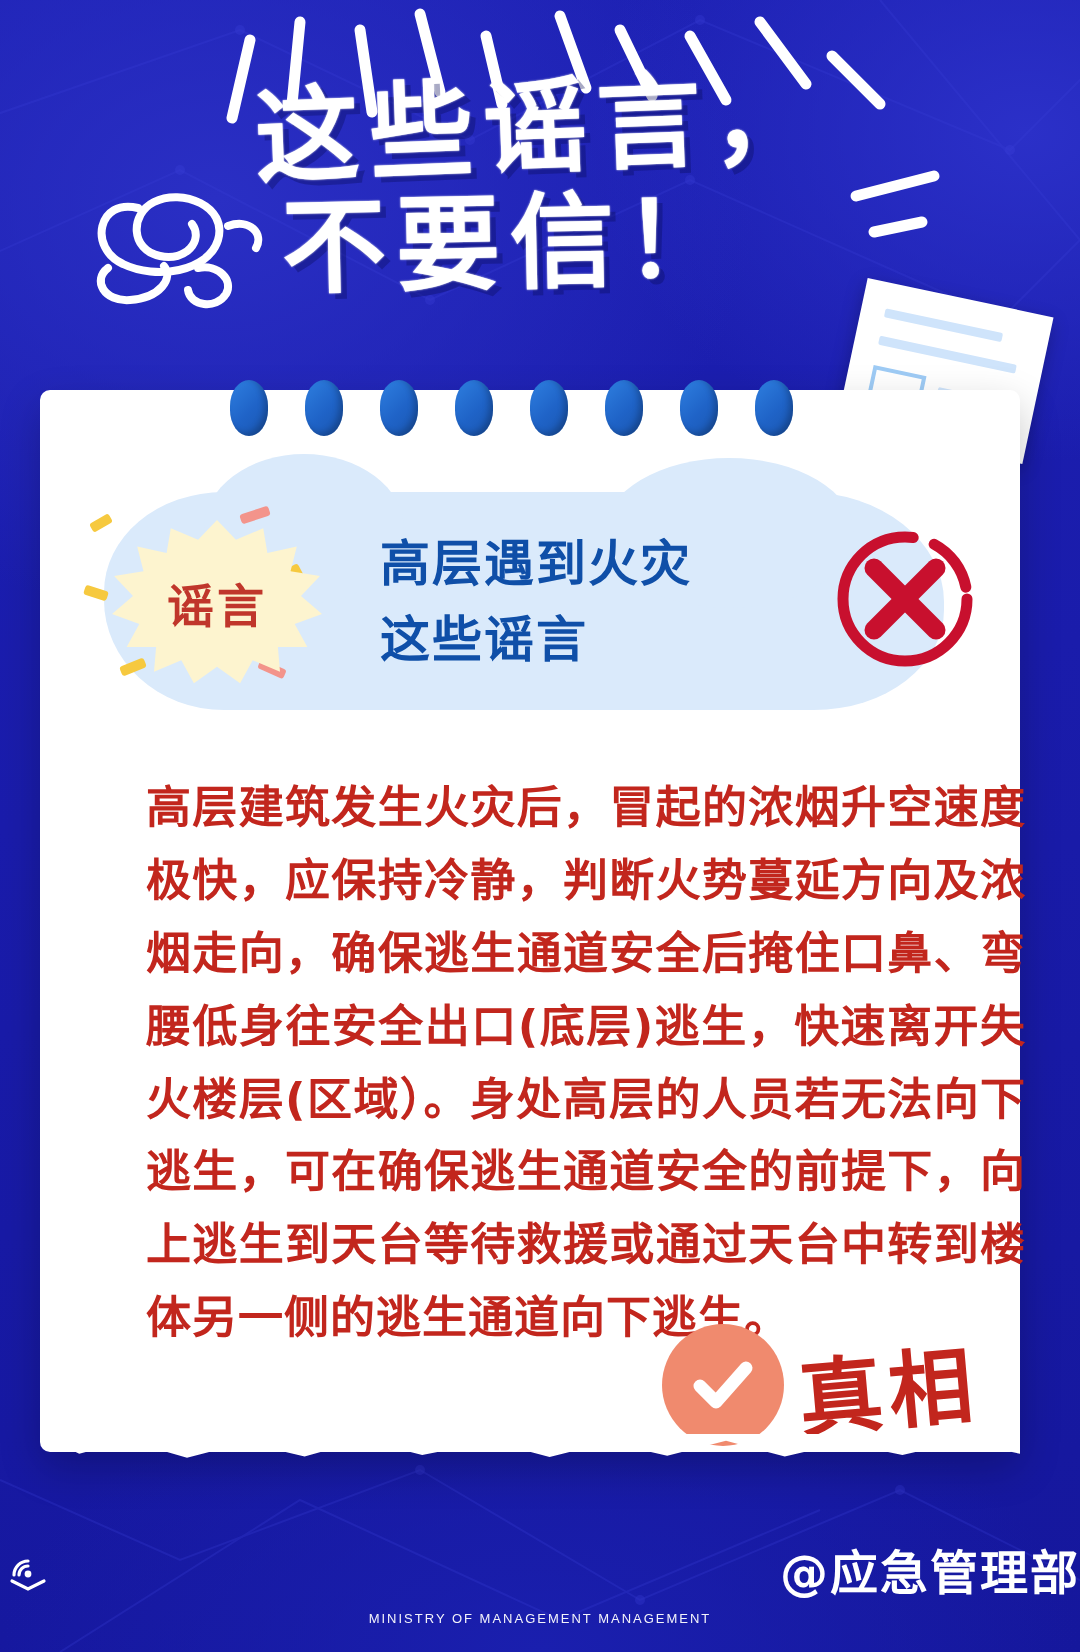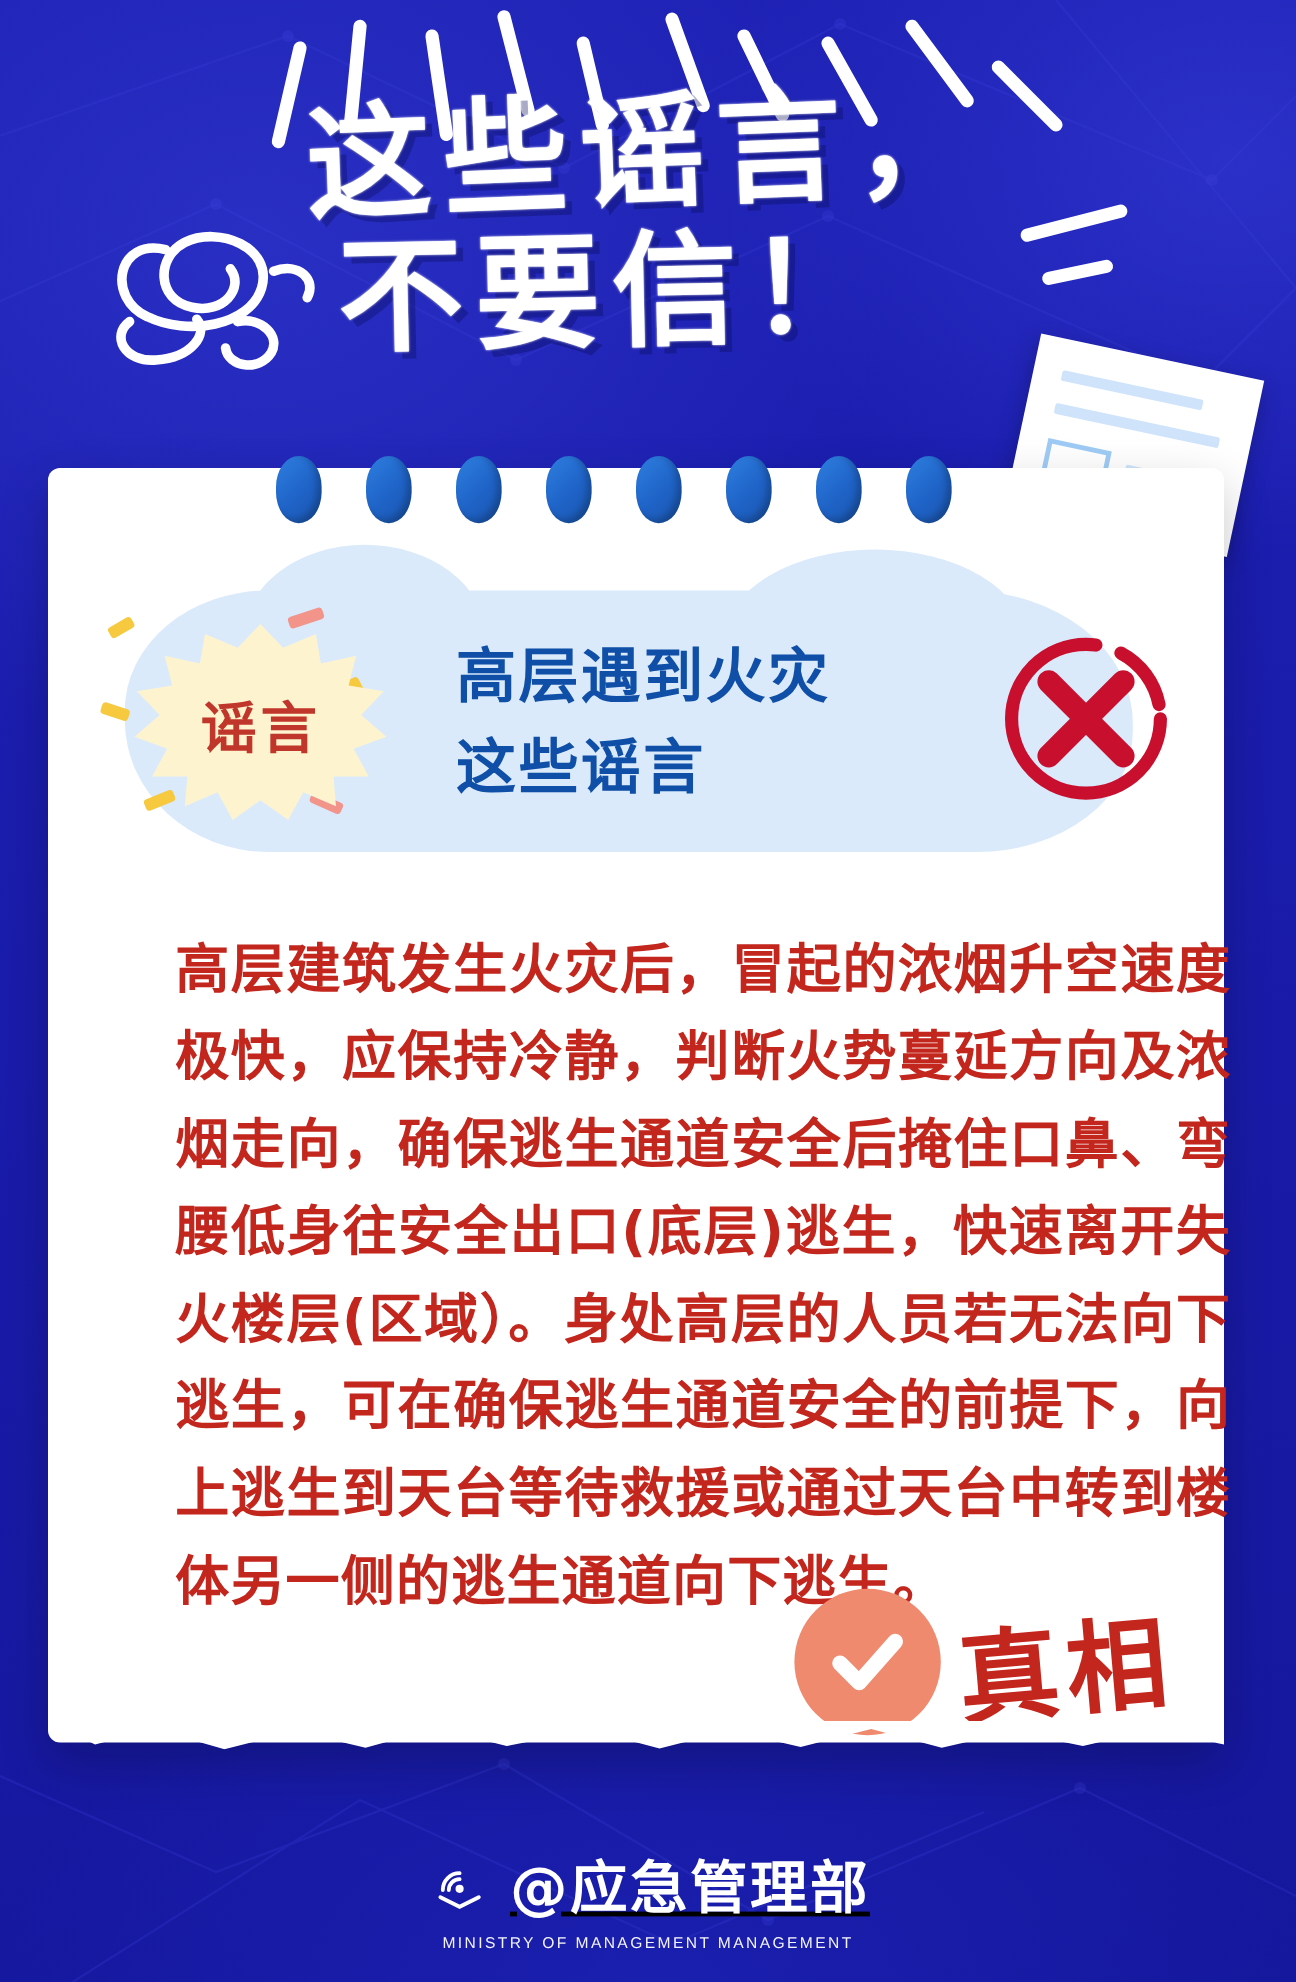--- a/index.html
+++ b/index.html
@@ -266,23 +266,22 @@
   }
 
   
   #footer {
     position: absolute;
     left: 0;
     bottom: 48px;
     width: 1080px;
     display: flex;
     align-items: center;
-    justify-content: center;
+    justify-content: space-between;
     gap: 14px;
-    text-decoration: underline;
   }
   #footer-cn {
     font-family: "DejaVu Sans", sans-serif;
     font-weight: bold;
     font-size: 48px;
     color: #ffffff;
     letter-spacing: 2px;
   }
   #footer-en {
     position: absolute;

